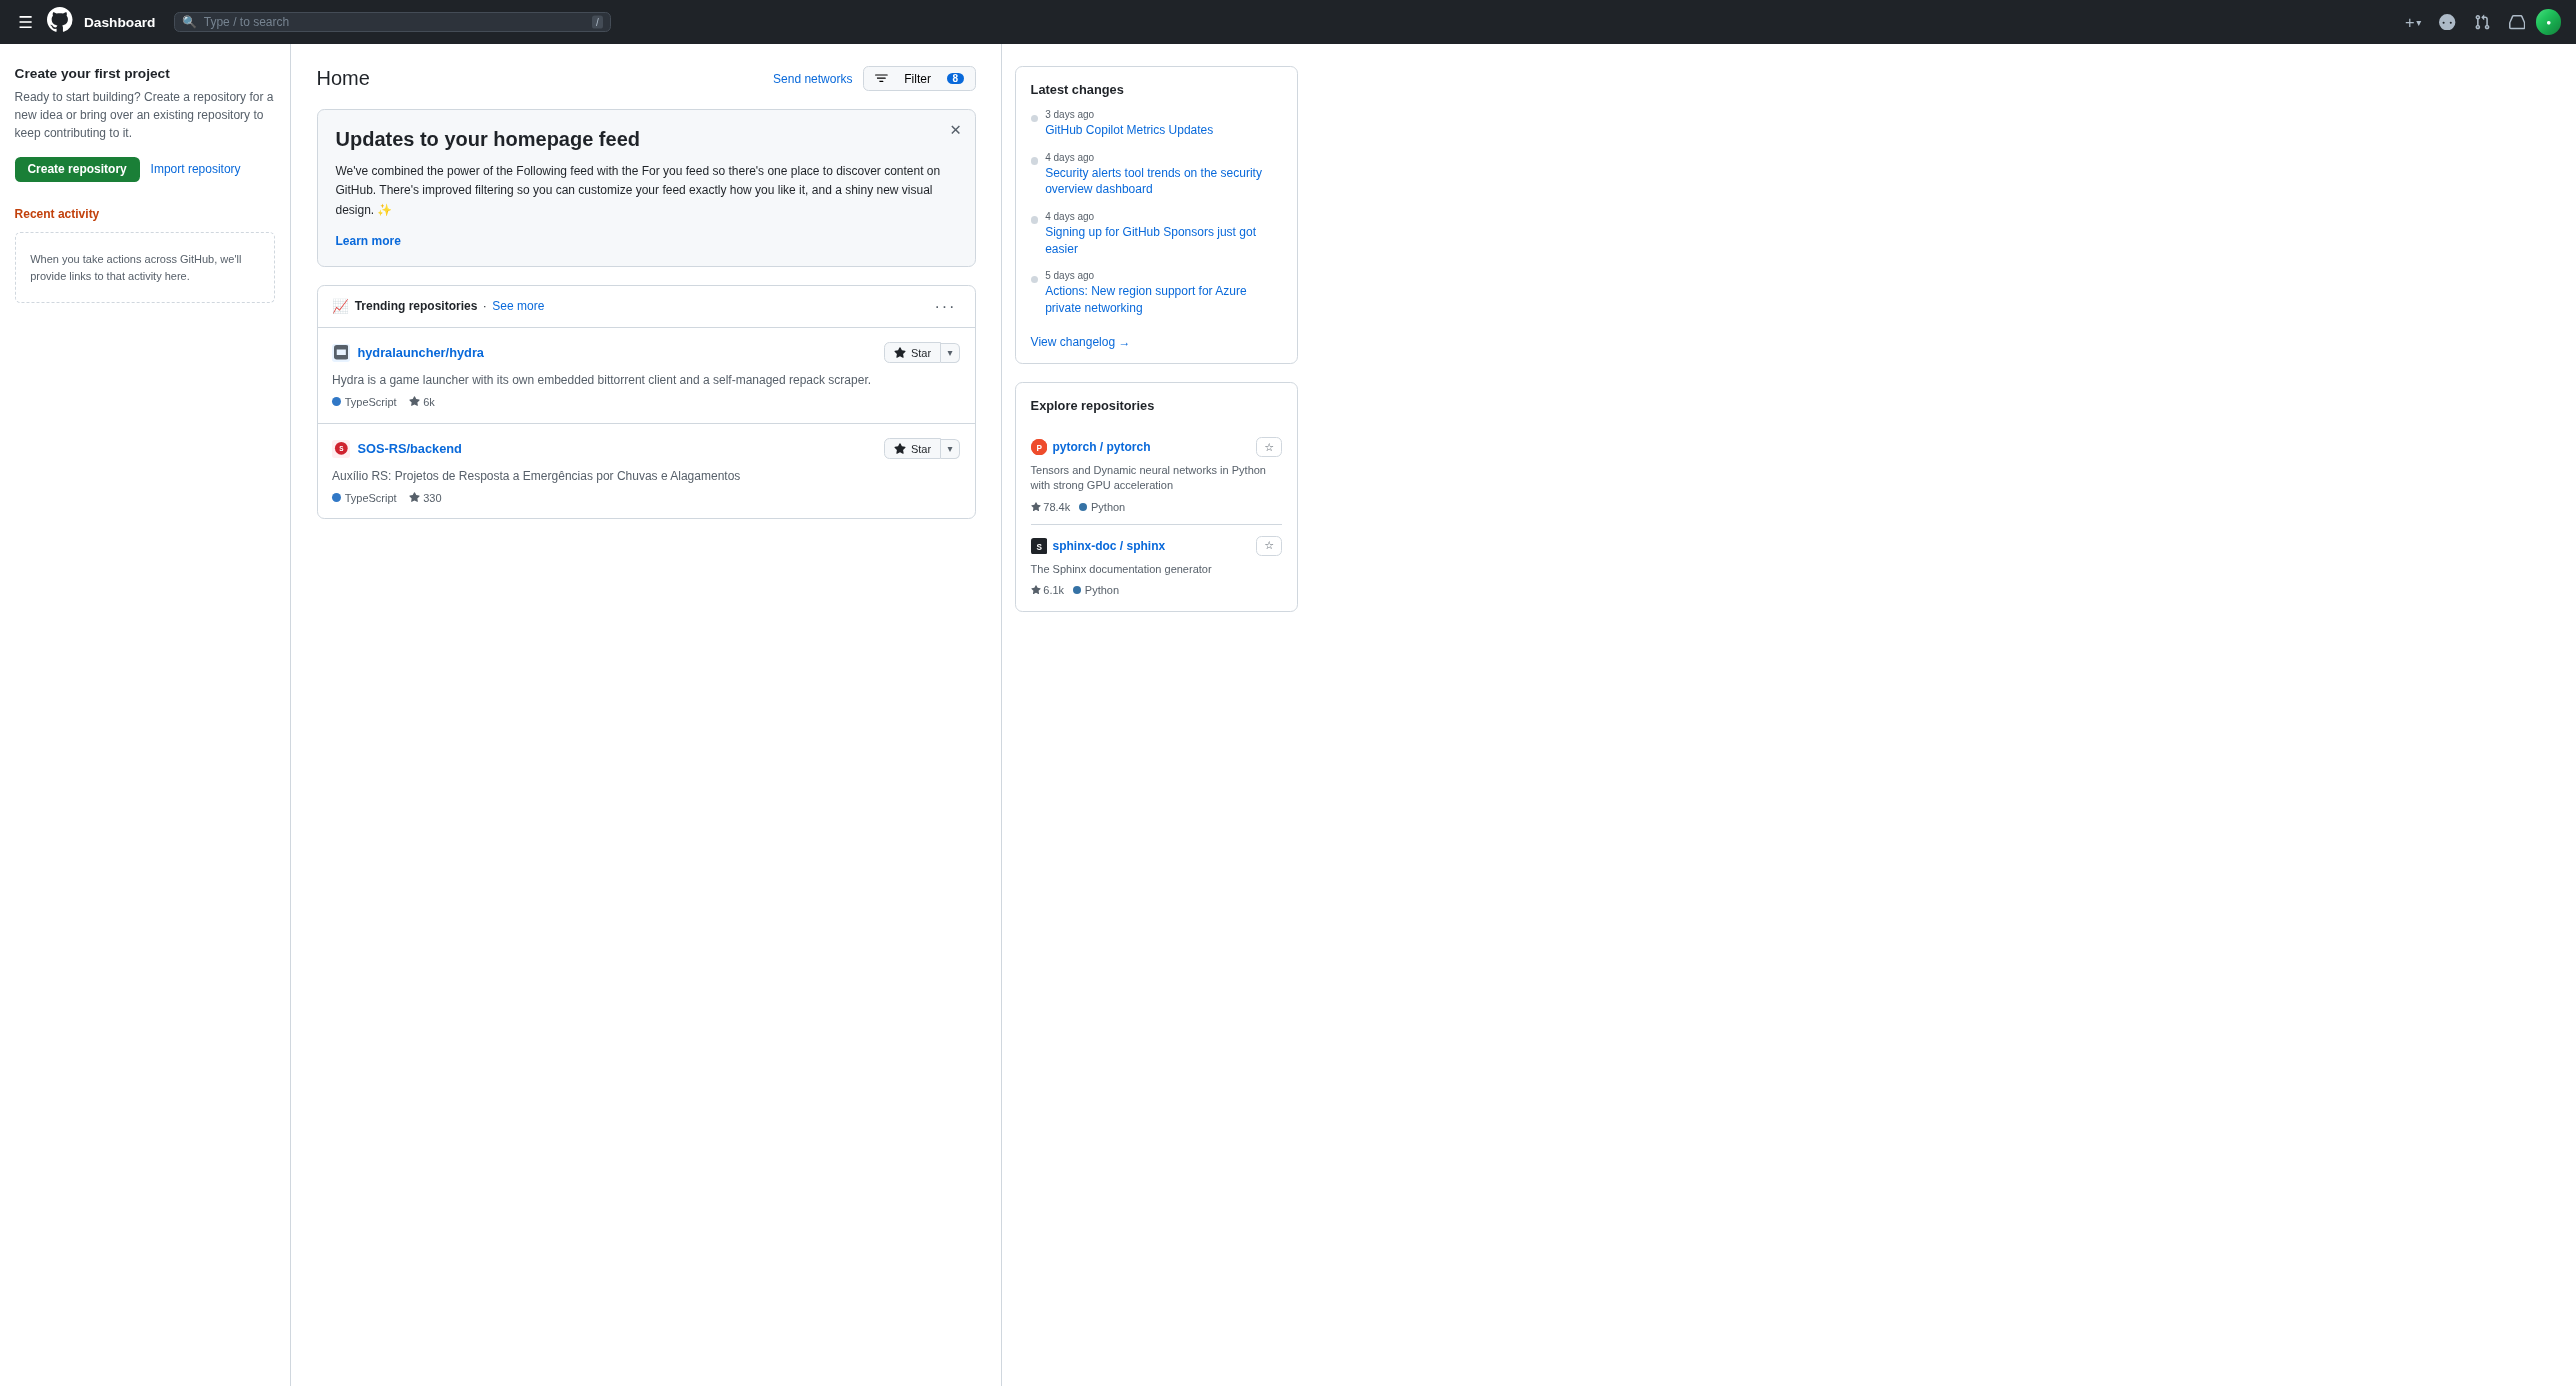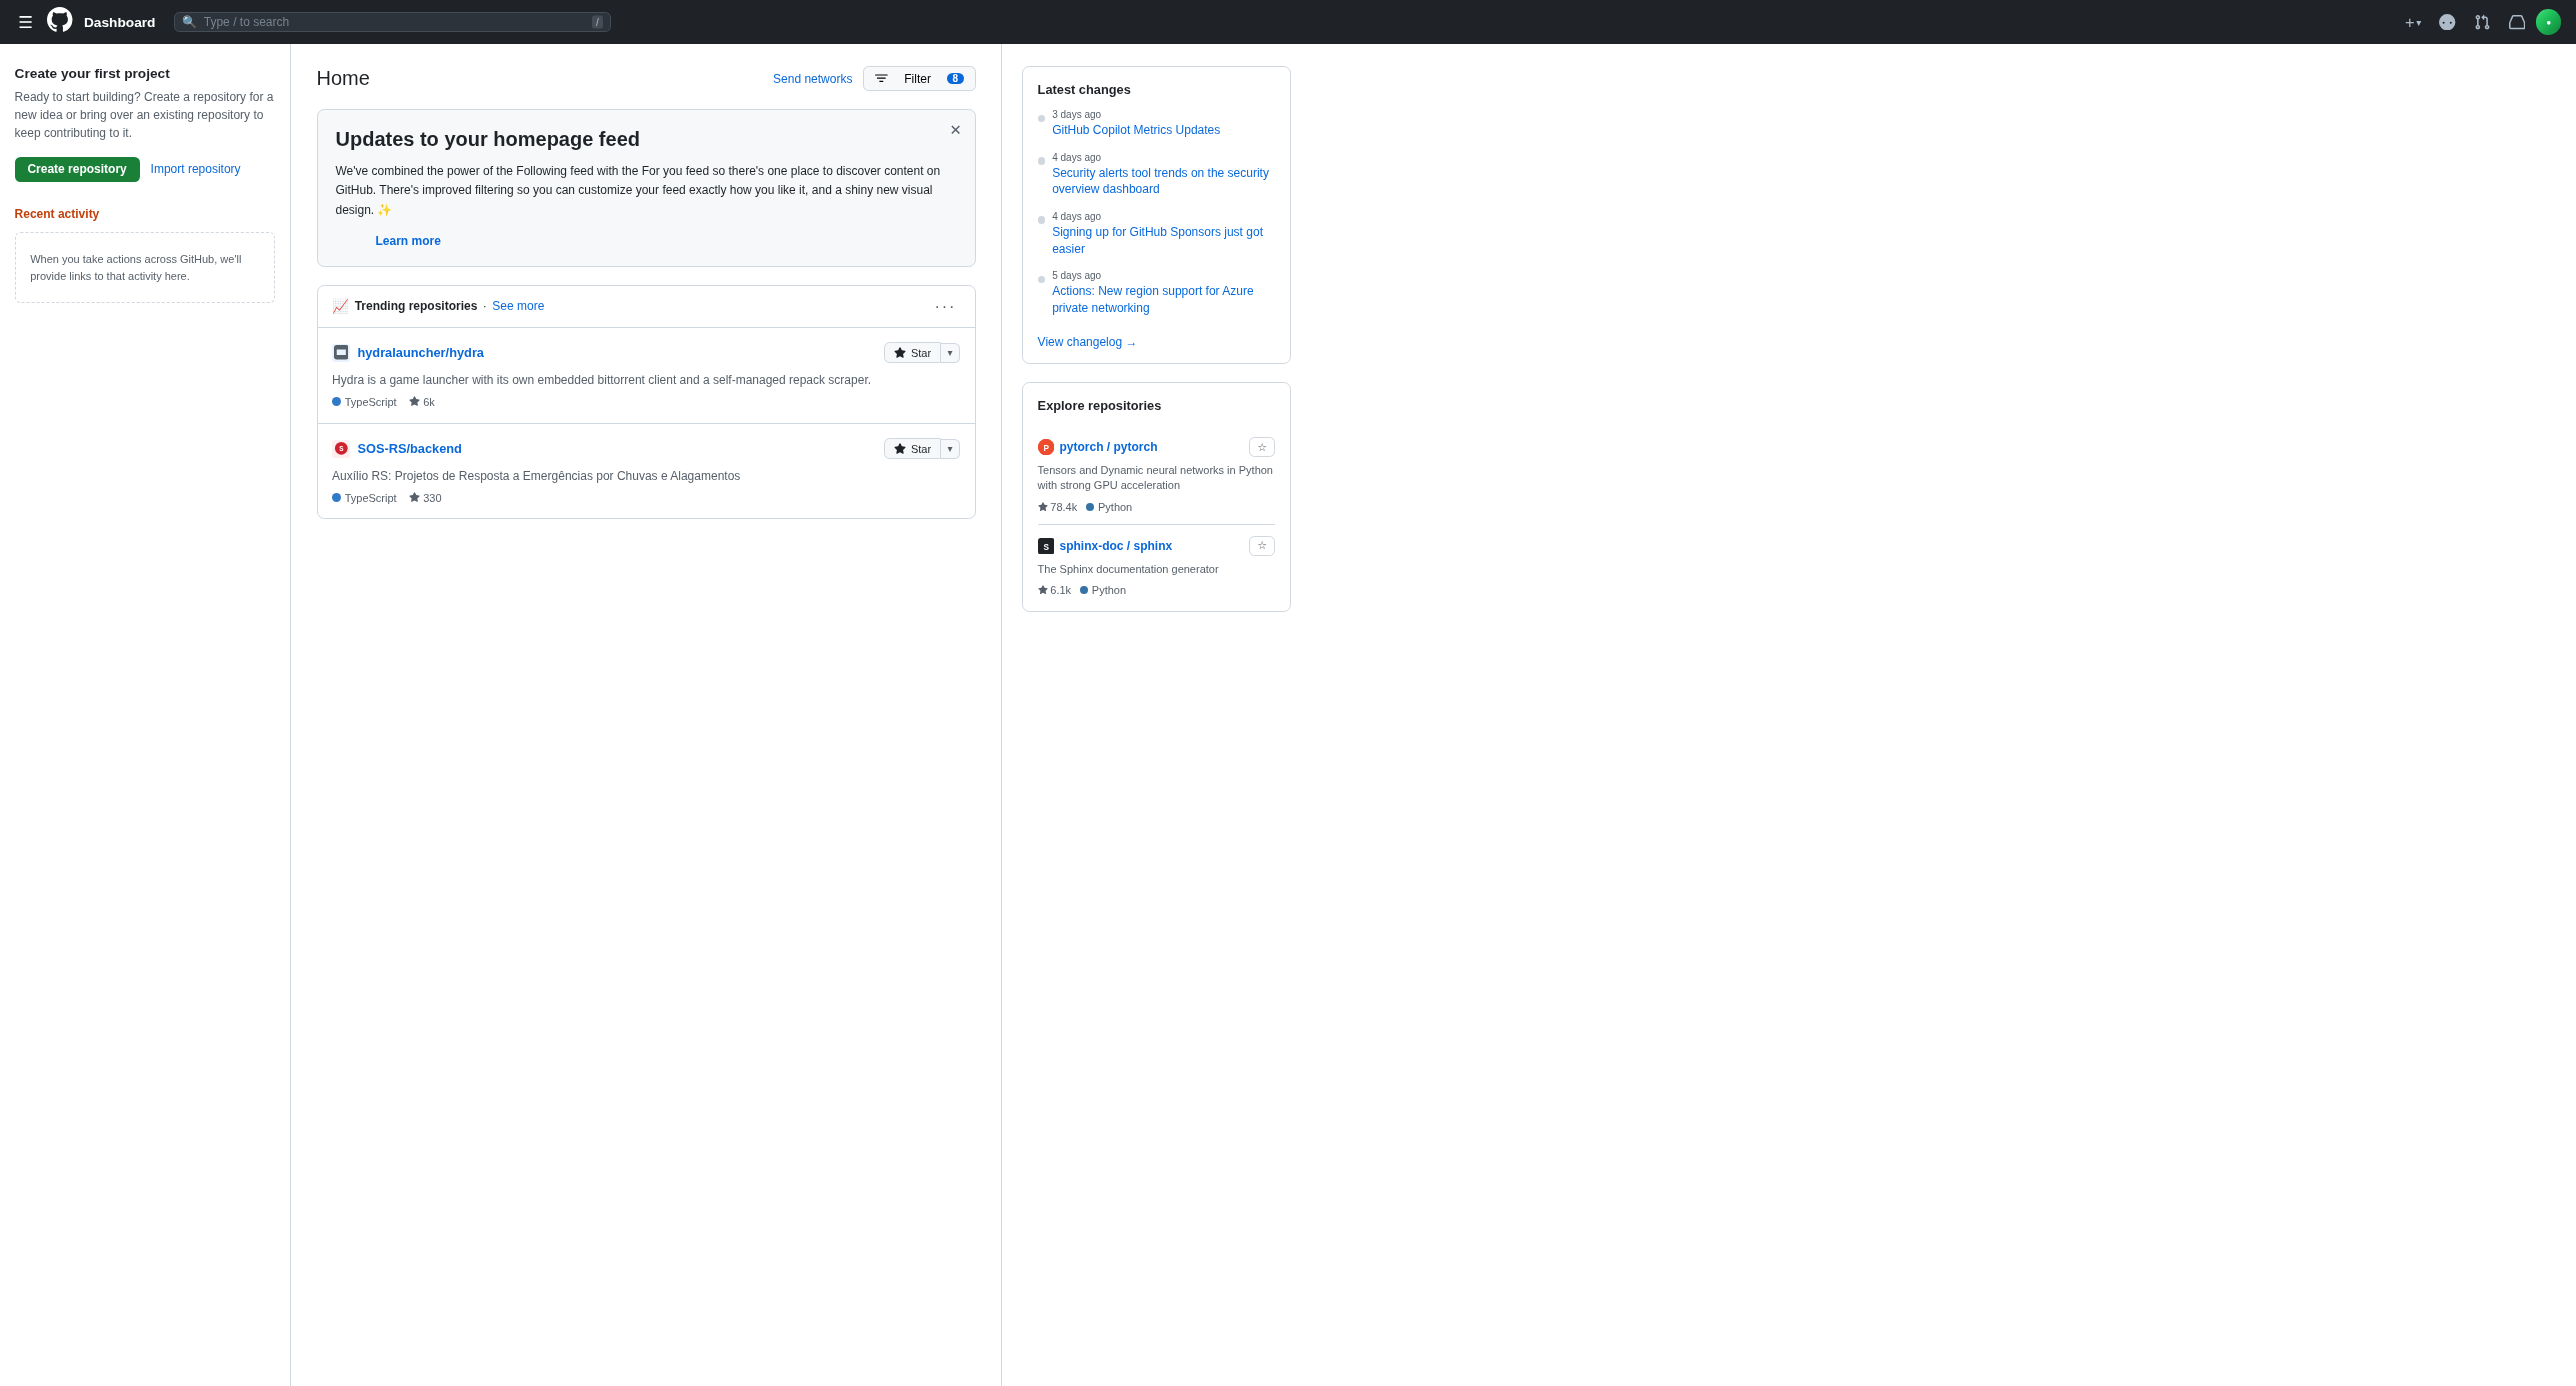--- a/index.html
+++ b/index.html
@@ -254,21 +254,20 @@
       color: #57606a;
       cursor: pointer;
       line-height: 1;
     }
     .learn-more-link {
       color: #0969da;
       font-size: 12px;
       text-decoration: none;
       font-weight: 600;
       cursor: pointer;
-      margin-left: 40px;
     }
 
     
     .trending-card {
       border: 0.9px solid #d0d7de;
       border-radius: 7.3px;
       overflow: hidden;
     }
     .trending-header {
       display: flex;
@@ -383,21 +382,21 @@
       padding: 3.6px 6.4px;
       font-size: 10px;
       cursor: pointer;
       color: #57606a;
     }
 
     
     .right-panel {
       width: 310px;
       min-width: 310px;
-      padding: 22px 20px;
+      padding: 22px 13px;
       border-left: 0.9px solid #d0d7de;
     }
     .right-panel-section {
       background: #ffffff;
       border: 0.9px solid #d0d7de;
       border-radius: 7.3px;
       padding: 14.6px;
       margin-bottom: 18px;
     }
     .right-panel-title {

